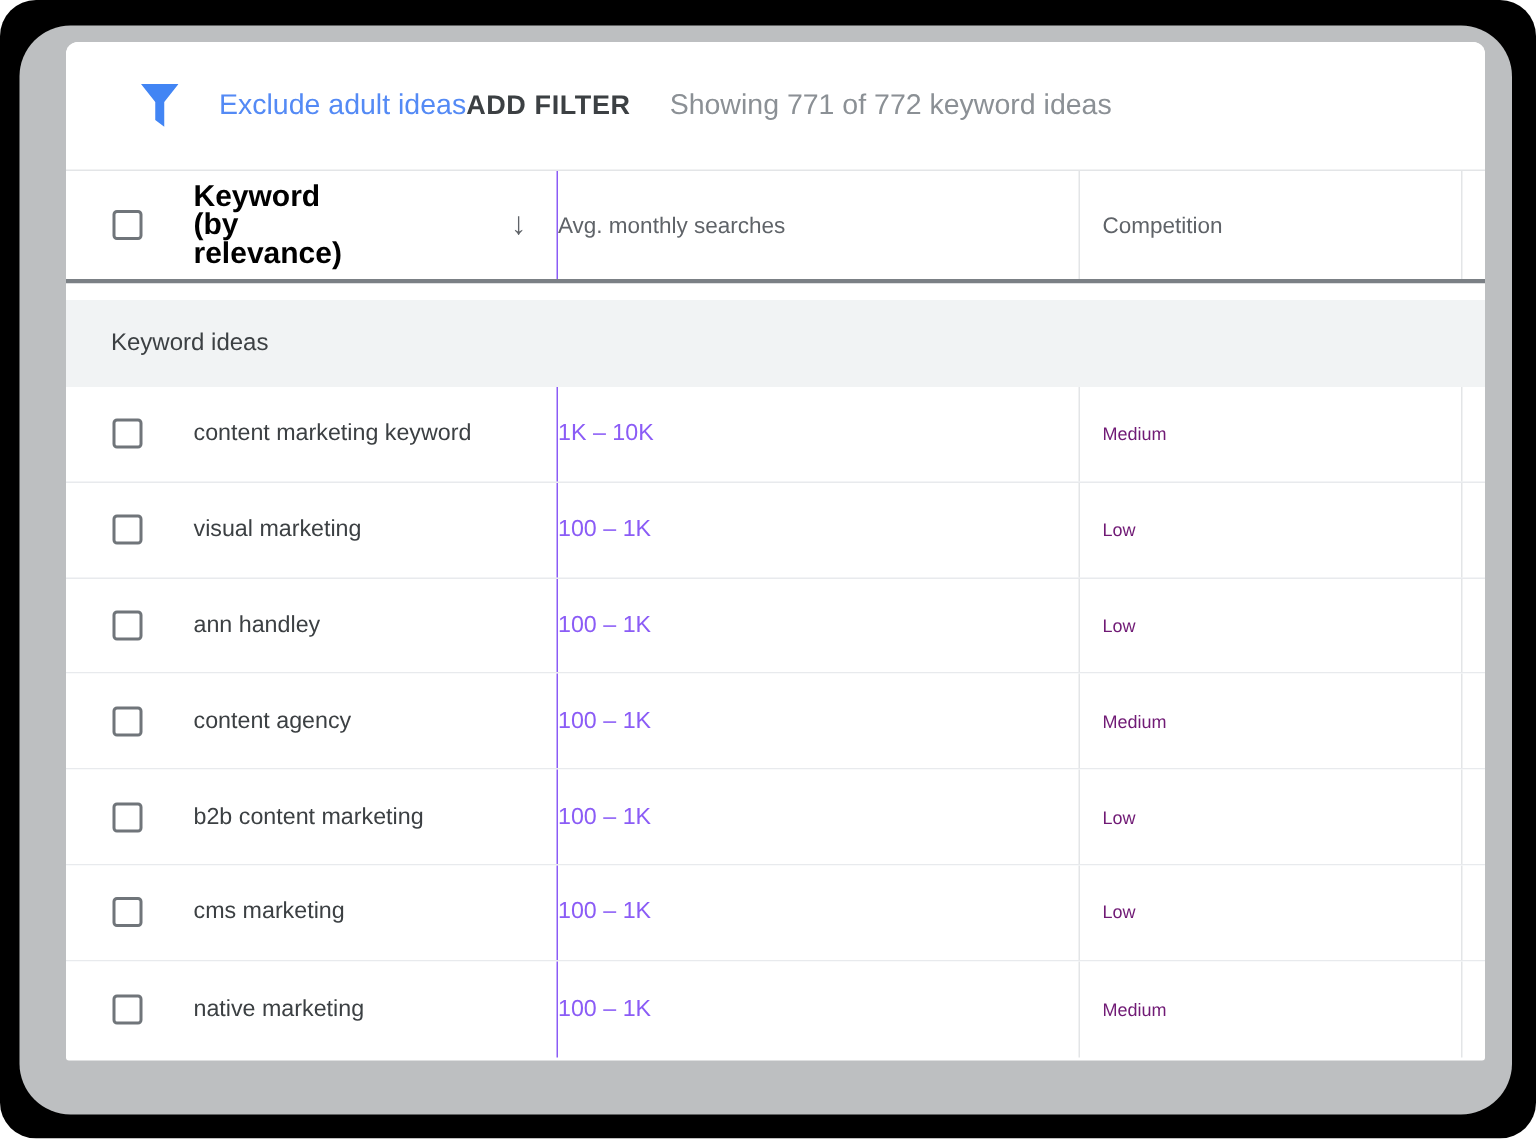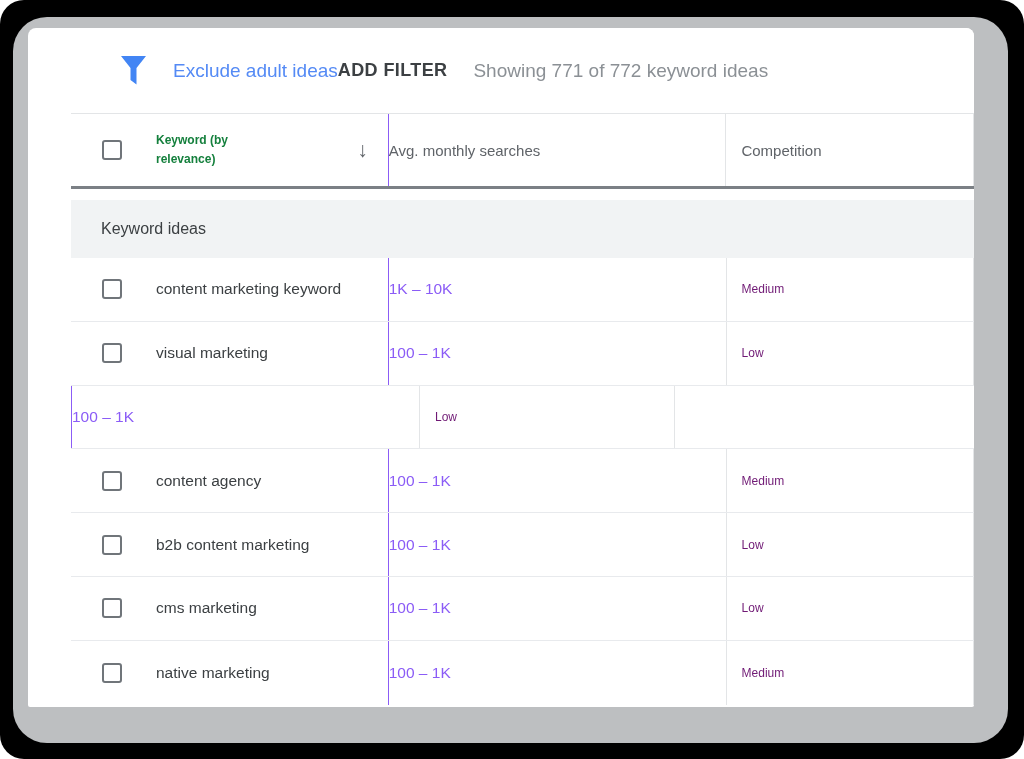--- a/index.html
+++ b/index.html
@@ -1,38 +1,38 @@
 <!DOCTYPE html>
 <html><head>
 <meta charset="utf-8">
 <style>
   * { box-sizing: border-box; margin: 0; padding: 0; }
   html, body { width: 1024px; height: 759px; background: #ffffff; font-family: "Liberation Sans", sans-serif; }
   .stage { position: relative; width: 1024px; height: 759px; overflow: hidden; }
   .frame { position: absolute; inset: 0; background: #000000; border-radius: 24px; }
   .mat { position: absolute; left: 13px; top: 17px; width: 995px; height: 726px; background: #bdbfc1; border-radius: 34px; }
-  .card { position: absolute; left: 28px; top: 28px; width: 946px; height: 679px; background: #ffffff; border-radius: 8px 8px 2px 2px; overflow: hidden; padding-left: 43px; }
+  .card { position: absolute; left: 44px; top: 28px; width: 946px; height: 679px; background: #ffffff; border-radius: 8px 8px 2px 2px; overflow: hidden; }
 
   
   .toolbar { height: 86px; display: flex; align-items: center; border-bottom: 1px solid #e3e5e7; background: #fff; }
   .funnel-wrap { margin-left: 50px; width: 25px; height: 29px; flex: none; }
   .exclude-link { margin-left: 27px; font-size: 19px; color: #548af5; cursor: pointer; white-space: nowrap; }
   .add-filter { font-size: 18px; font-weight: 700; letter-spacing: 0.4px; color: #3c4043; cursor: pointer; white-space: nowrap; }
   .showing { margin-left: 26px; font-size: 19px; color: #8b9095; white-space: nowrap; }
 
   
   .thead { height: 75px; display: flex; border-bottom: 3px solid #7b8085; background: #fff; }
   .col-kw   { width: 327px; display: flex; align-items: center; }
   .col-search { width: 348px; border-left: 1px solid #8b5cf6; display: flex; align-items: center; }
   .col-comp { width: 255px; border-left: 1px solid #e3e5e7; display: flex; align-items: center; }
   .col-extra { flex: 1; border-left: 1px solid #e3e5e7; }
 
   .checkbox { width: 20px; height: 20px; border: 2px solid #70757a; border-radius: 3px; background: #fff; flex: none; cursor: pointer; }
   .thead .checkbox { margin-left: 31px; }
-  .kw-head-label { margin-left: 34px; width: 120px; font-size: 12px; line-height: 19px; font-weight: 700; color: #15803d; }
+  .kw-head-label { margin-left: 34px; width: 120px; font-size: 20px; line-height: 19px; font-weight: 700; color: #000000; }
   .sort-arrow { margin-left: auto; margin-right: 20px; font-size: 21px; color: #5f6368; cursor: pointer; }
   .head-label { font-size: 15px; color: #5f6368; }
   .col-search.head-cell { padding-right: 15px; }
   .col-comp { padding-left: 15px; }
 
   
   .band-gap { height: 11px; background: #fff; }
   .band { height: 58px; background: #f1f3f4; display: flex; align-items: center; padding-left: 30px; font-size: 16px; color: #3c4043; }
 
   
@@ -105,20 +105,24 @@
       <div class="col-search cell-search">
           <span>100 – 1K</span>
         </div>
       <div class="col-comp cell-comp">
           <span>Low</span>
         </div>
       <div class="col-extra"></div>
     </div>
 
     <div class="row">
+      <div class="col-kw">
+        <span class="checkbox"></span>
+        <span class="kw-label">ann handley</span>
+      </div>
       <div class="col-search cell-search">
           <span>100 – 1K</span>
         </div>
       <div class="col-comp cell-comp">
           <span>Low</span>
         </div>
       <div class="col-extra"></div>
     </div>
 
     <div class="row">

